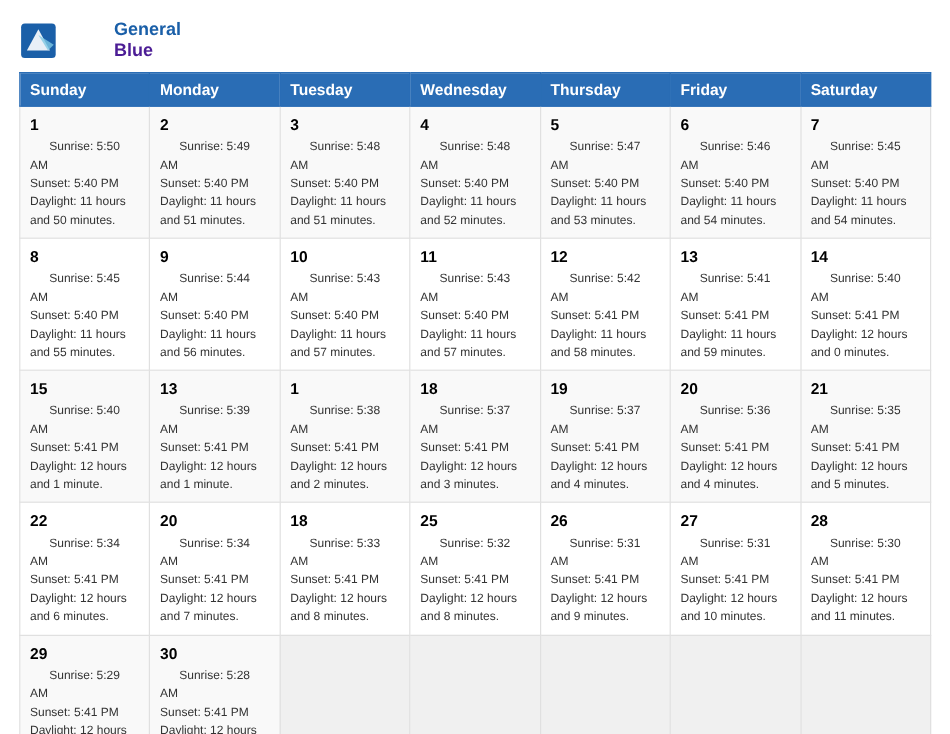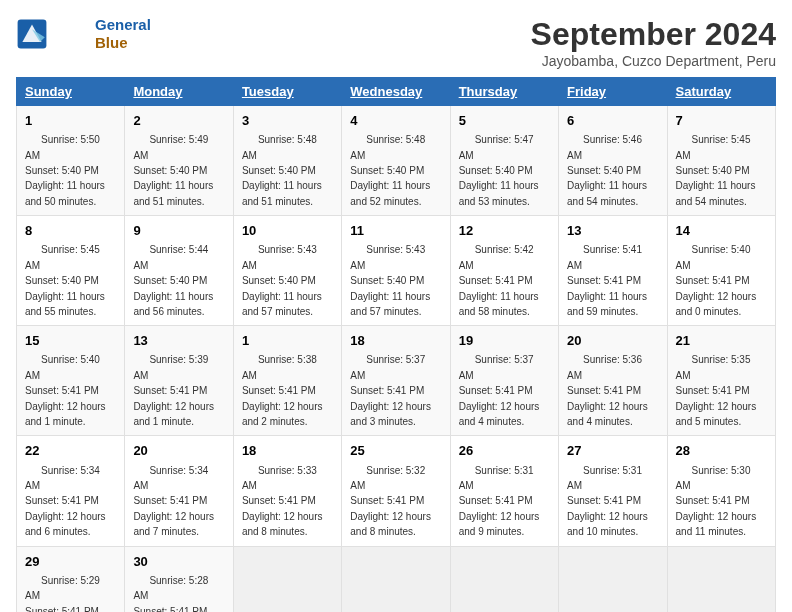--- a/index.html
+++ b/index.html
@@ -53,21 +53,20 @@
       font-size: 11px;
     }
     thead th {
       background-color: #2a6db5;
       color: #fff;
       font-size: 13px;
       font-weight: bold;
       padding: 6px 8px;
       text-align: left;
       border: 1px solid #2a6db5;
-      text-decoration: underline;
     }
     tbody tr {
       border-bottom: 1px solid #ddd;
     }
     tbody td {
       vertical-align: top;
       padding: 6px 8px;
       border: 1px solid #e0e0e0;
       min-width: 98px;
       line-height: 1.4;
@@ -99,26 +98,22 @@
 
 <div class="header">
   <div class="logo">
     <svg class="logo-icon" viewBox="0 0 40 40">
       <rect x="2" y="2" width="36" height="36" rx="4" fill="#1a5fa8"></rect>
       <polygon points="8,30 20,8 32,30" fill="white" opacity="0.9"></polygon>
       <polygon points="20,14 30,30 36,24" fill="#7ec8e3" opacity="0.8"></polygon>
     </svg>
     <div class="logo-text">
       <div><span>General</span></div>
-      <div style="color:#a16207;">Blue</div>
+      <div style="color:#4c1d95;">Blue</div>
     </div>
-  </div>
-  <div class="title-block">
-    <div class="month-title">September 2024</div>
-    <div class="subtitle">Jayobamba, Cuzco Department, Peru</div>
   </div>
 </div>
 
 <table>
   <thead>
     <tr>
     <th>Sunday</th>
         <th>Monday</th>
         <th>Tuesday</th>
         <th>Wednesday</th>

